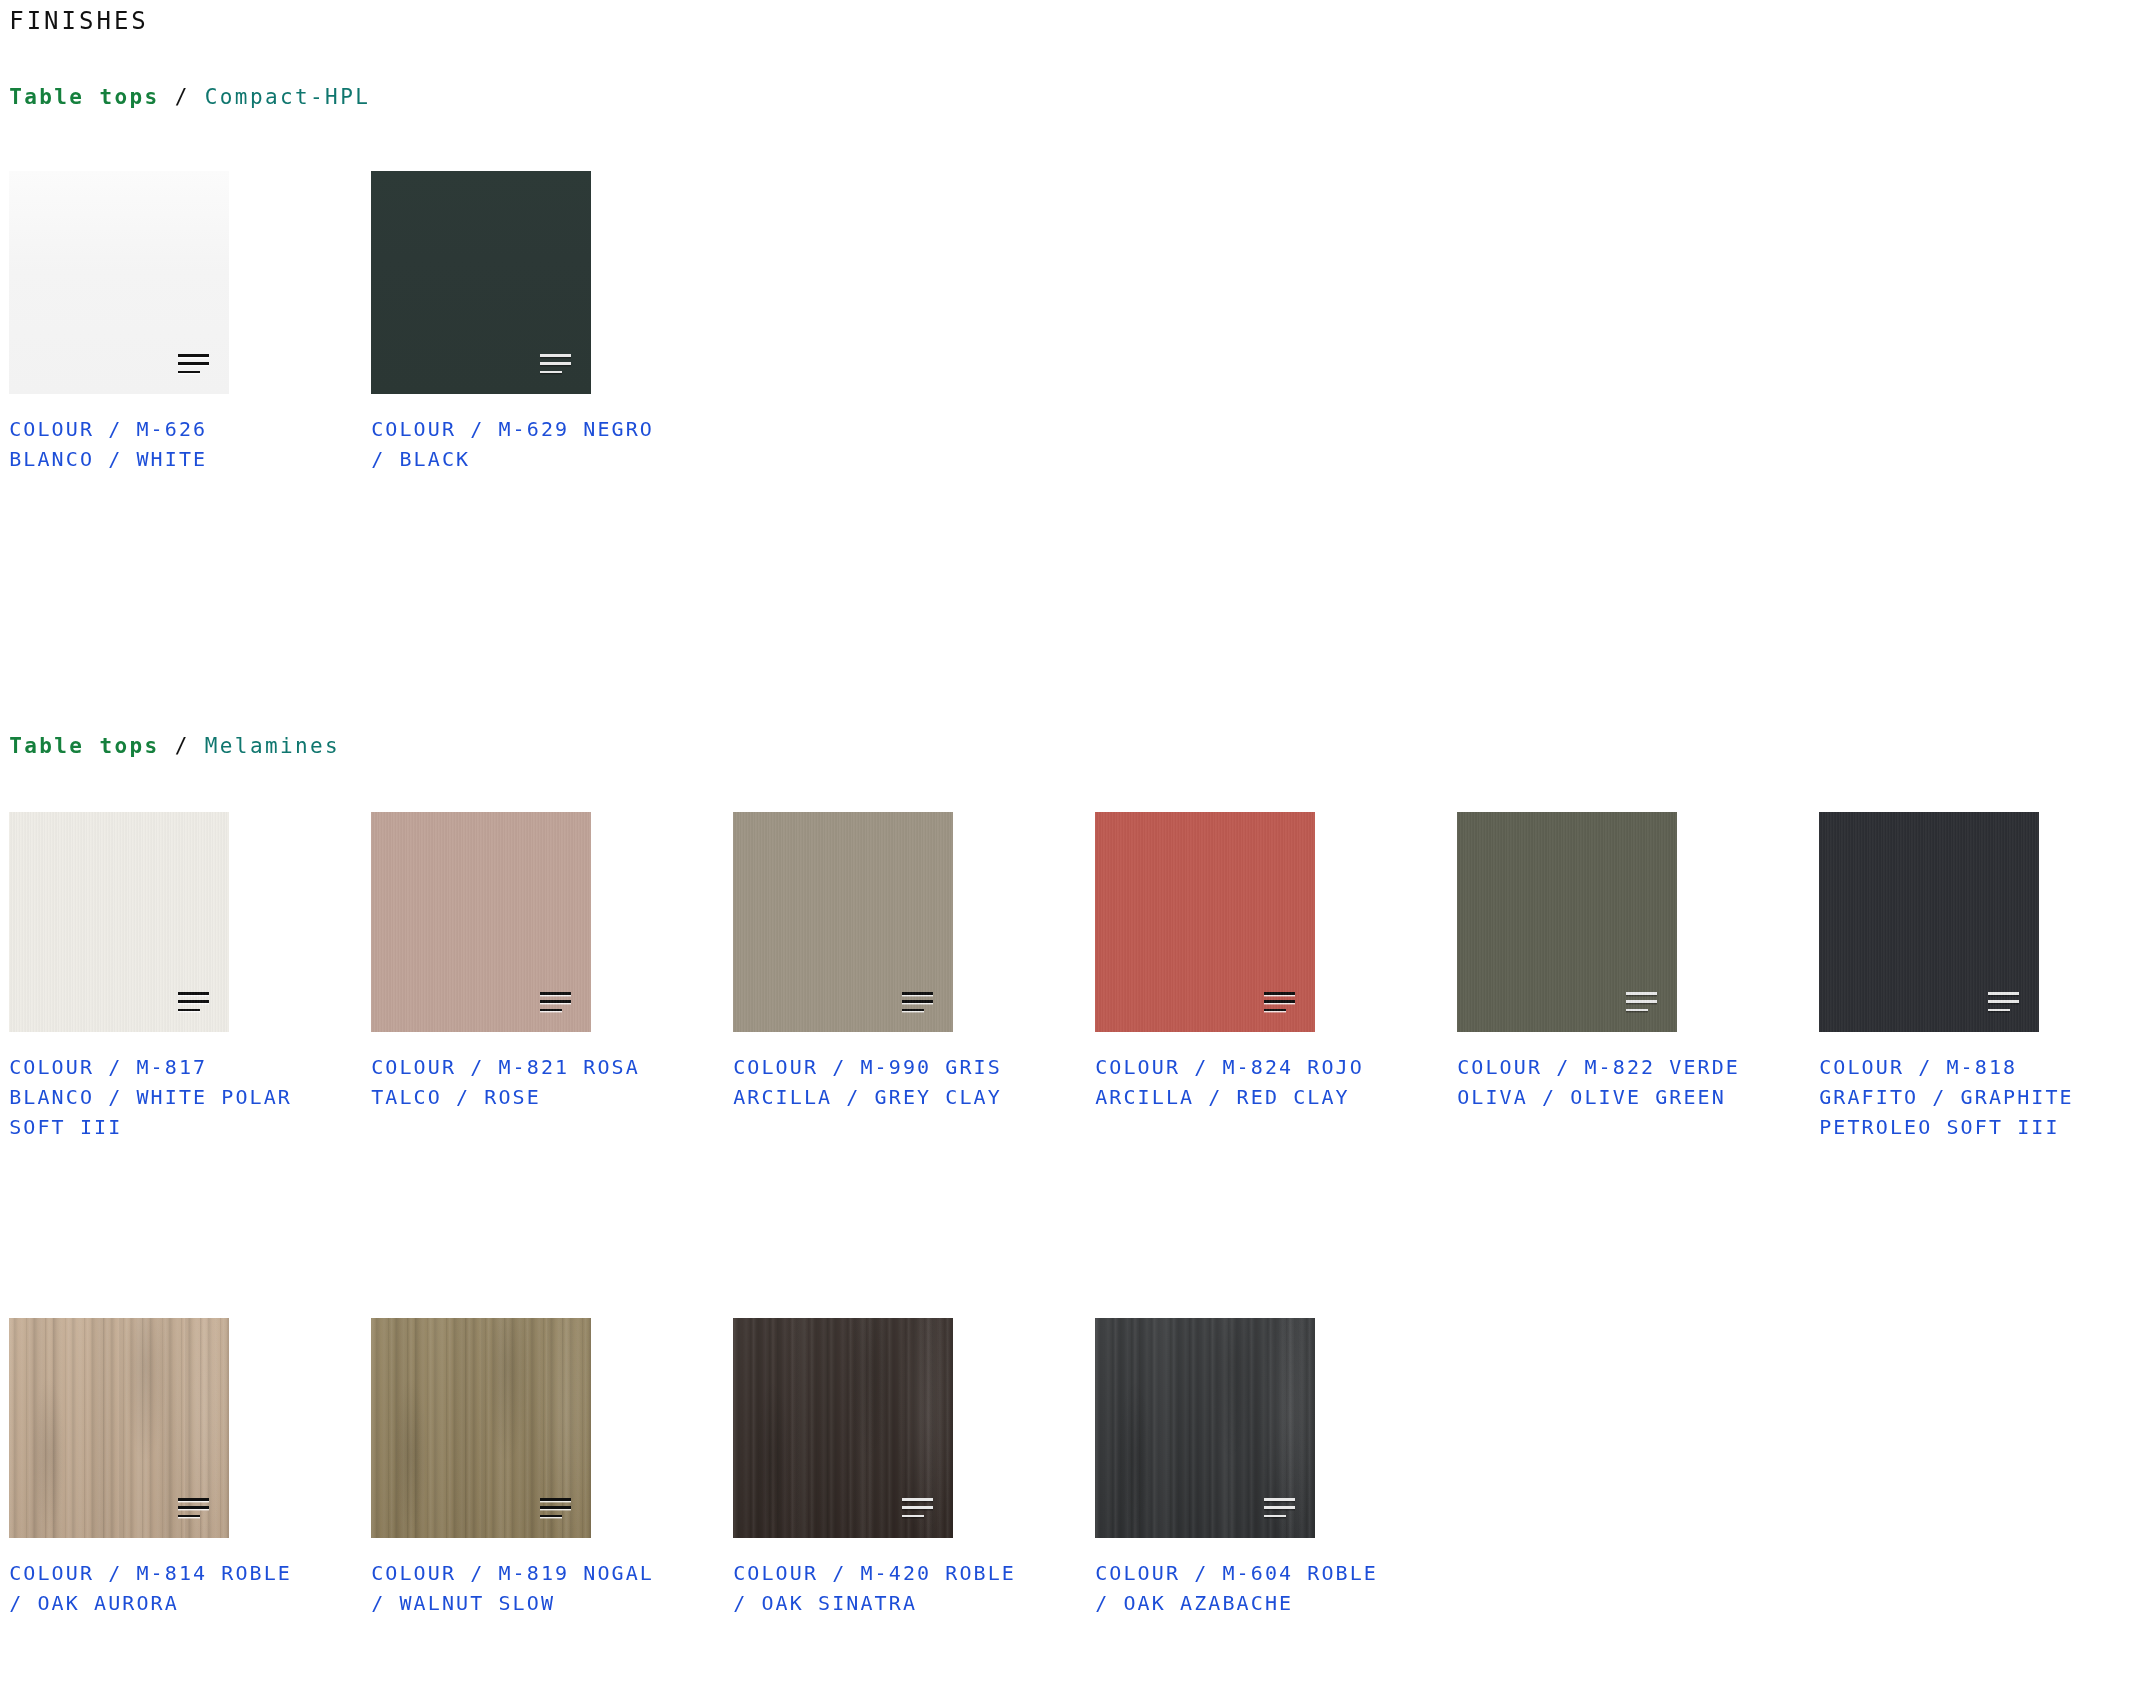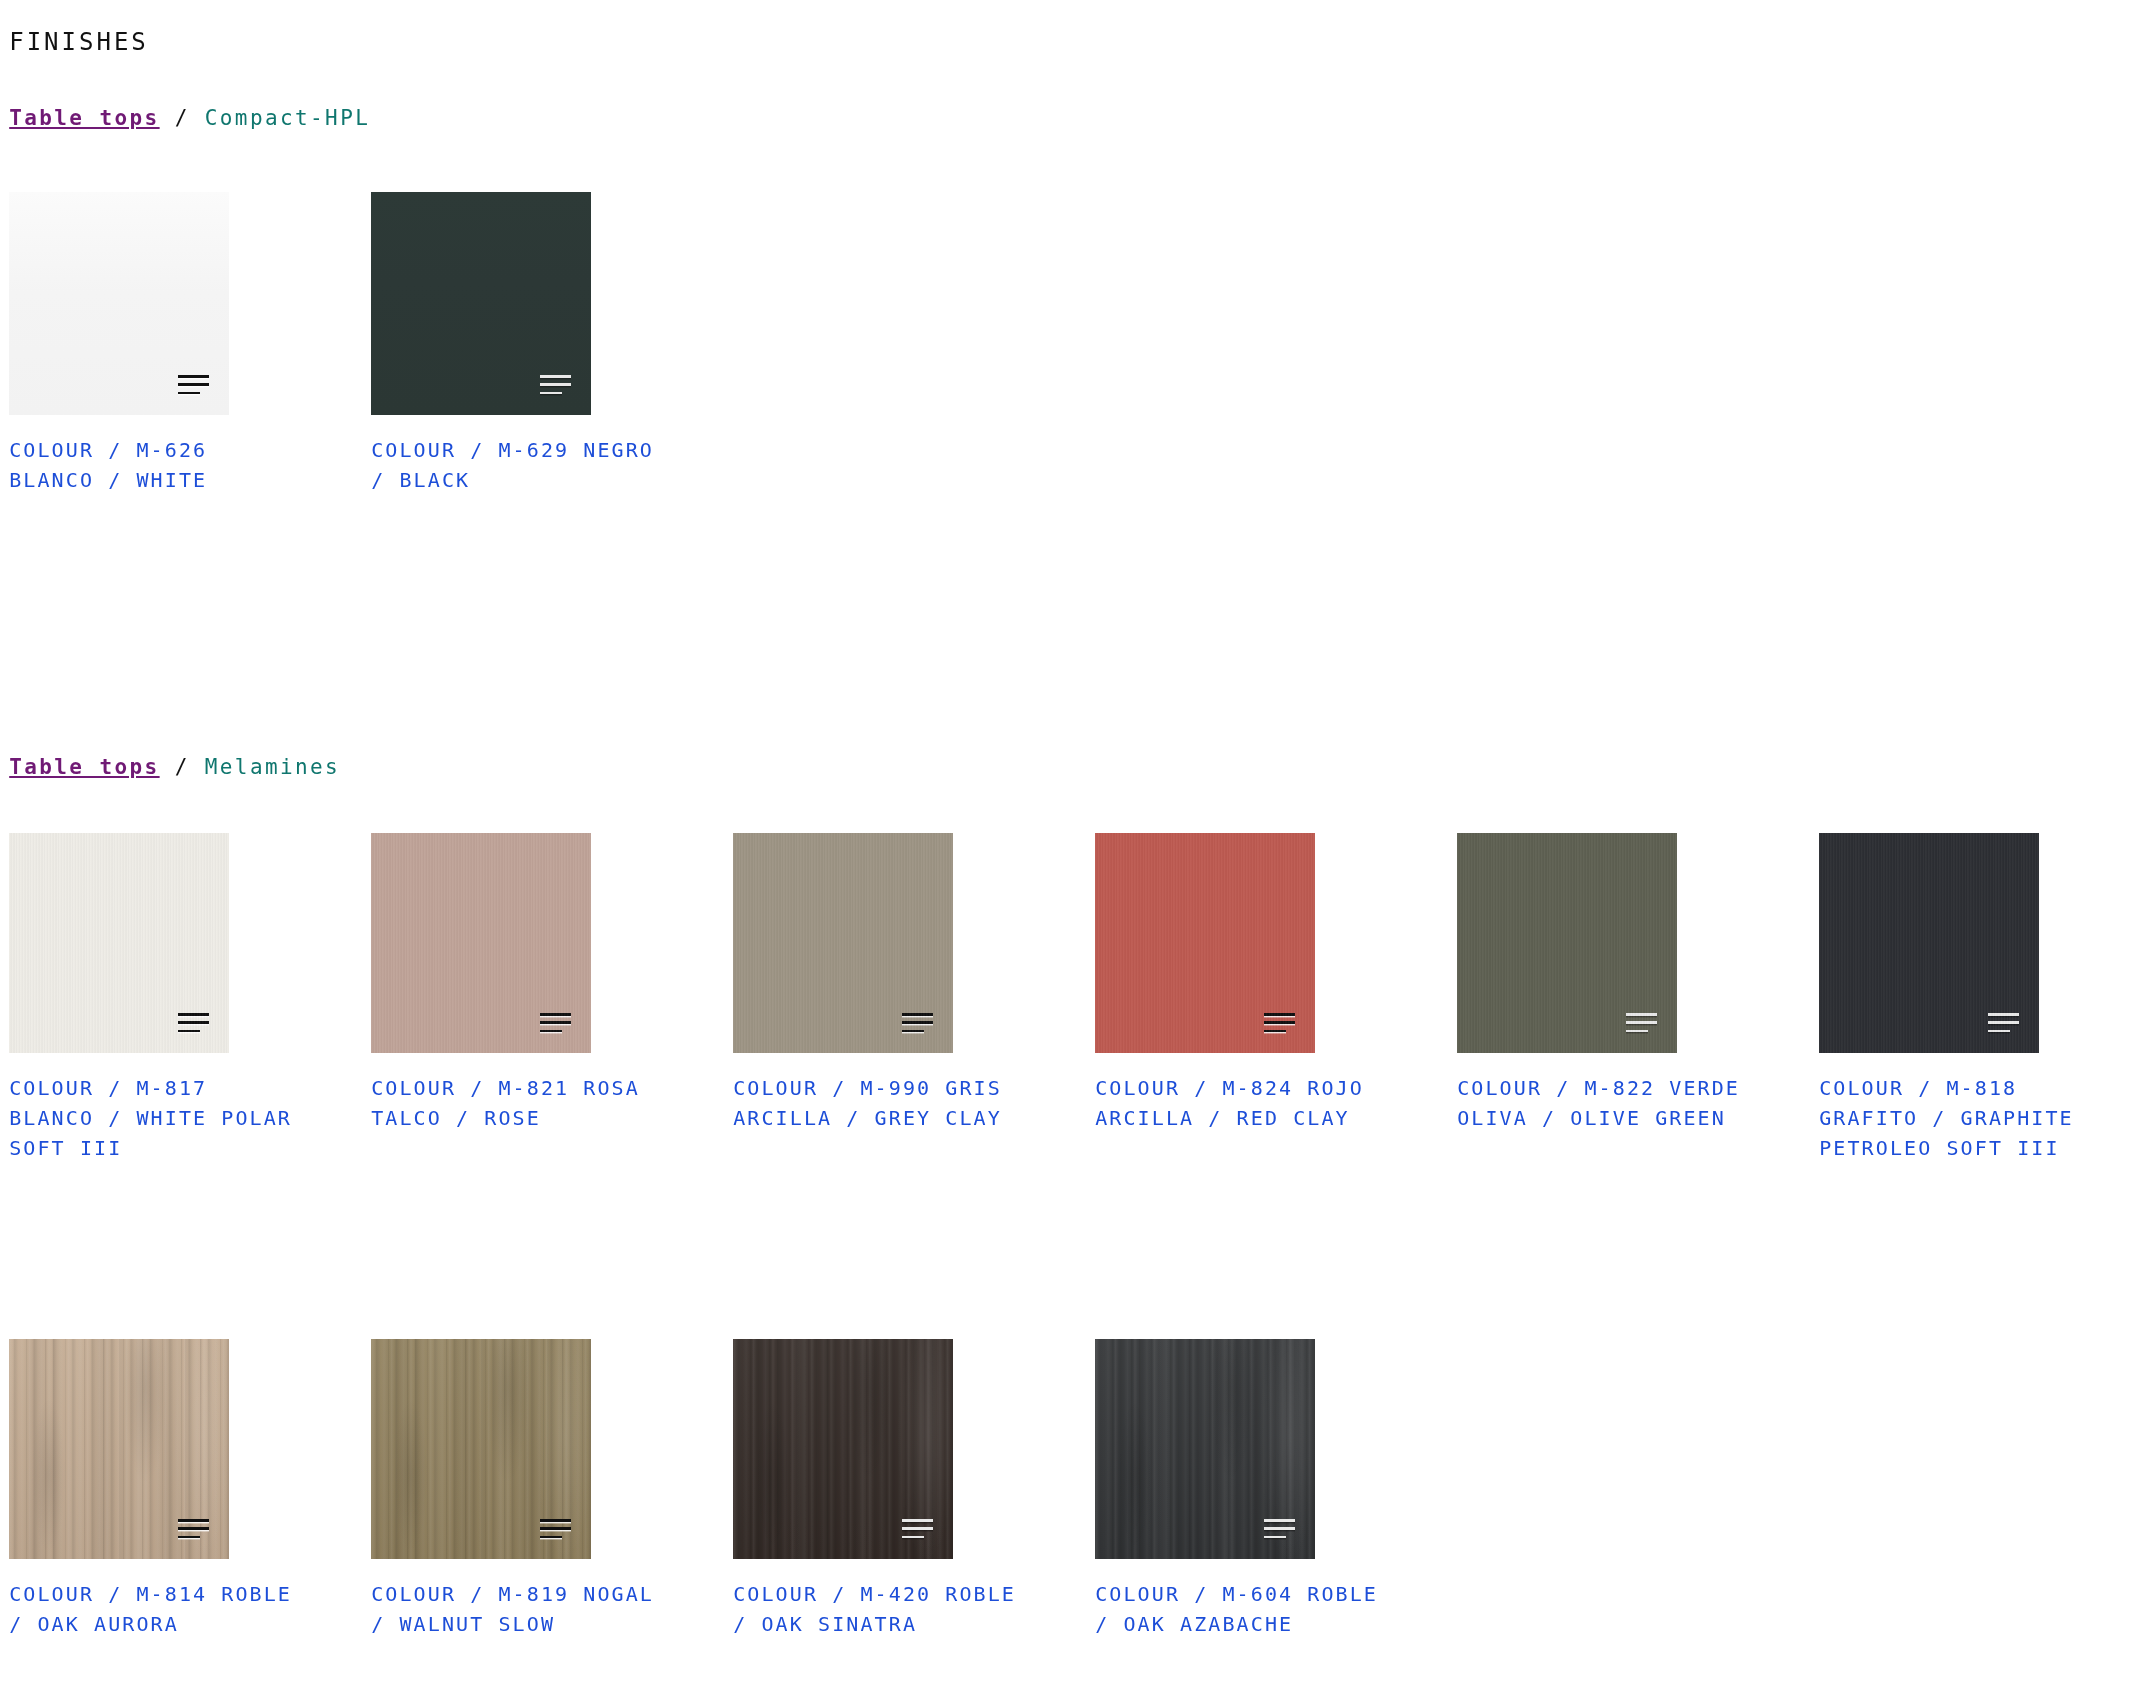--- a/index.html
+++ b/index.html
@@ -15,21 +15,20 @@
     font-family: "DejaVu Sans Mono", "Liberation Mono", monospace;
     color: #141414;
     -webkit-font-smoothing: antialiased;
   }
 
   .page {
     position: relative;
     width: 2147px;
     height: 1648px;
     padding: 0 9.2px;
-    margin-top: 21px;
   }
 
   
   .page-title {
     position: absolute;
     left: 9.2px;
     top: 7.4px;
     font-size: 24px;
     letter-spacing: 3px;
     font-weight: 400;
@@ -39,22 +38,21 @@
 
   .section-head {
     position: absolute;
     left: 9.2px;
     font-size: 21px;
     letter-spacing: 2.4px;
     white-space: nowrap;
   }
   .section-head .sh-main {
     font-weight: 700;
-    color: #701a75;
-    text-decoration: underline;
+    color: #15803d;
   }
   .section-head .sh-sep {
     font-weight: 400;
     color: #111111;
   }
   .section-head .sh-sub {
     font-weight: 400;
     color: #0f766e;
   }
 

